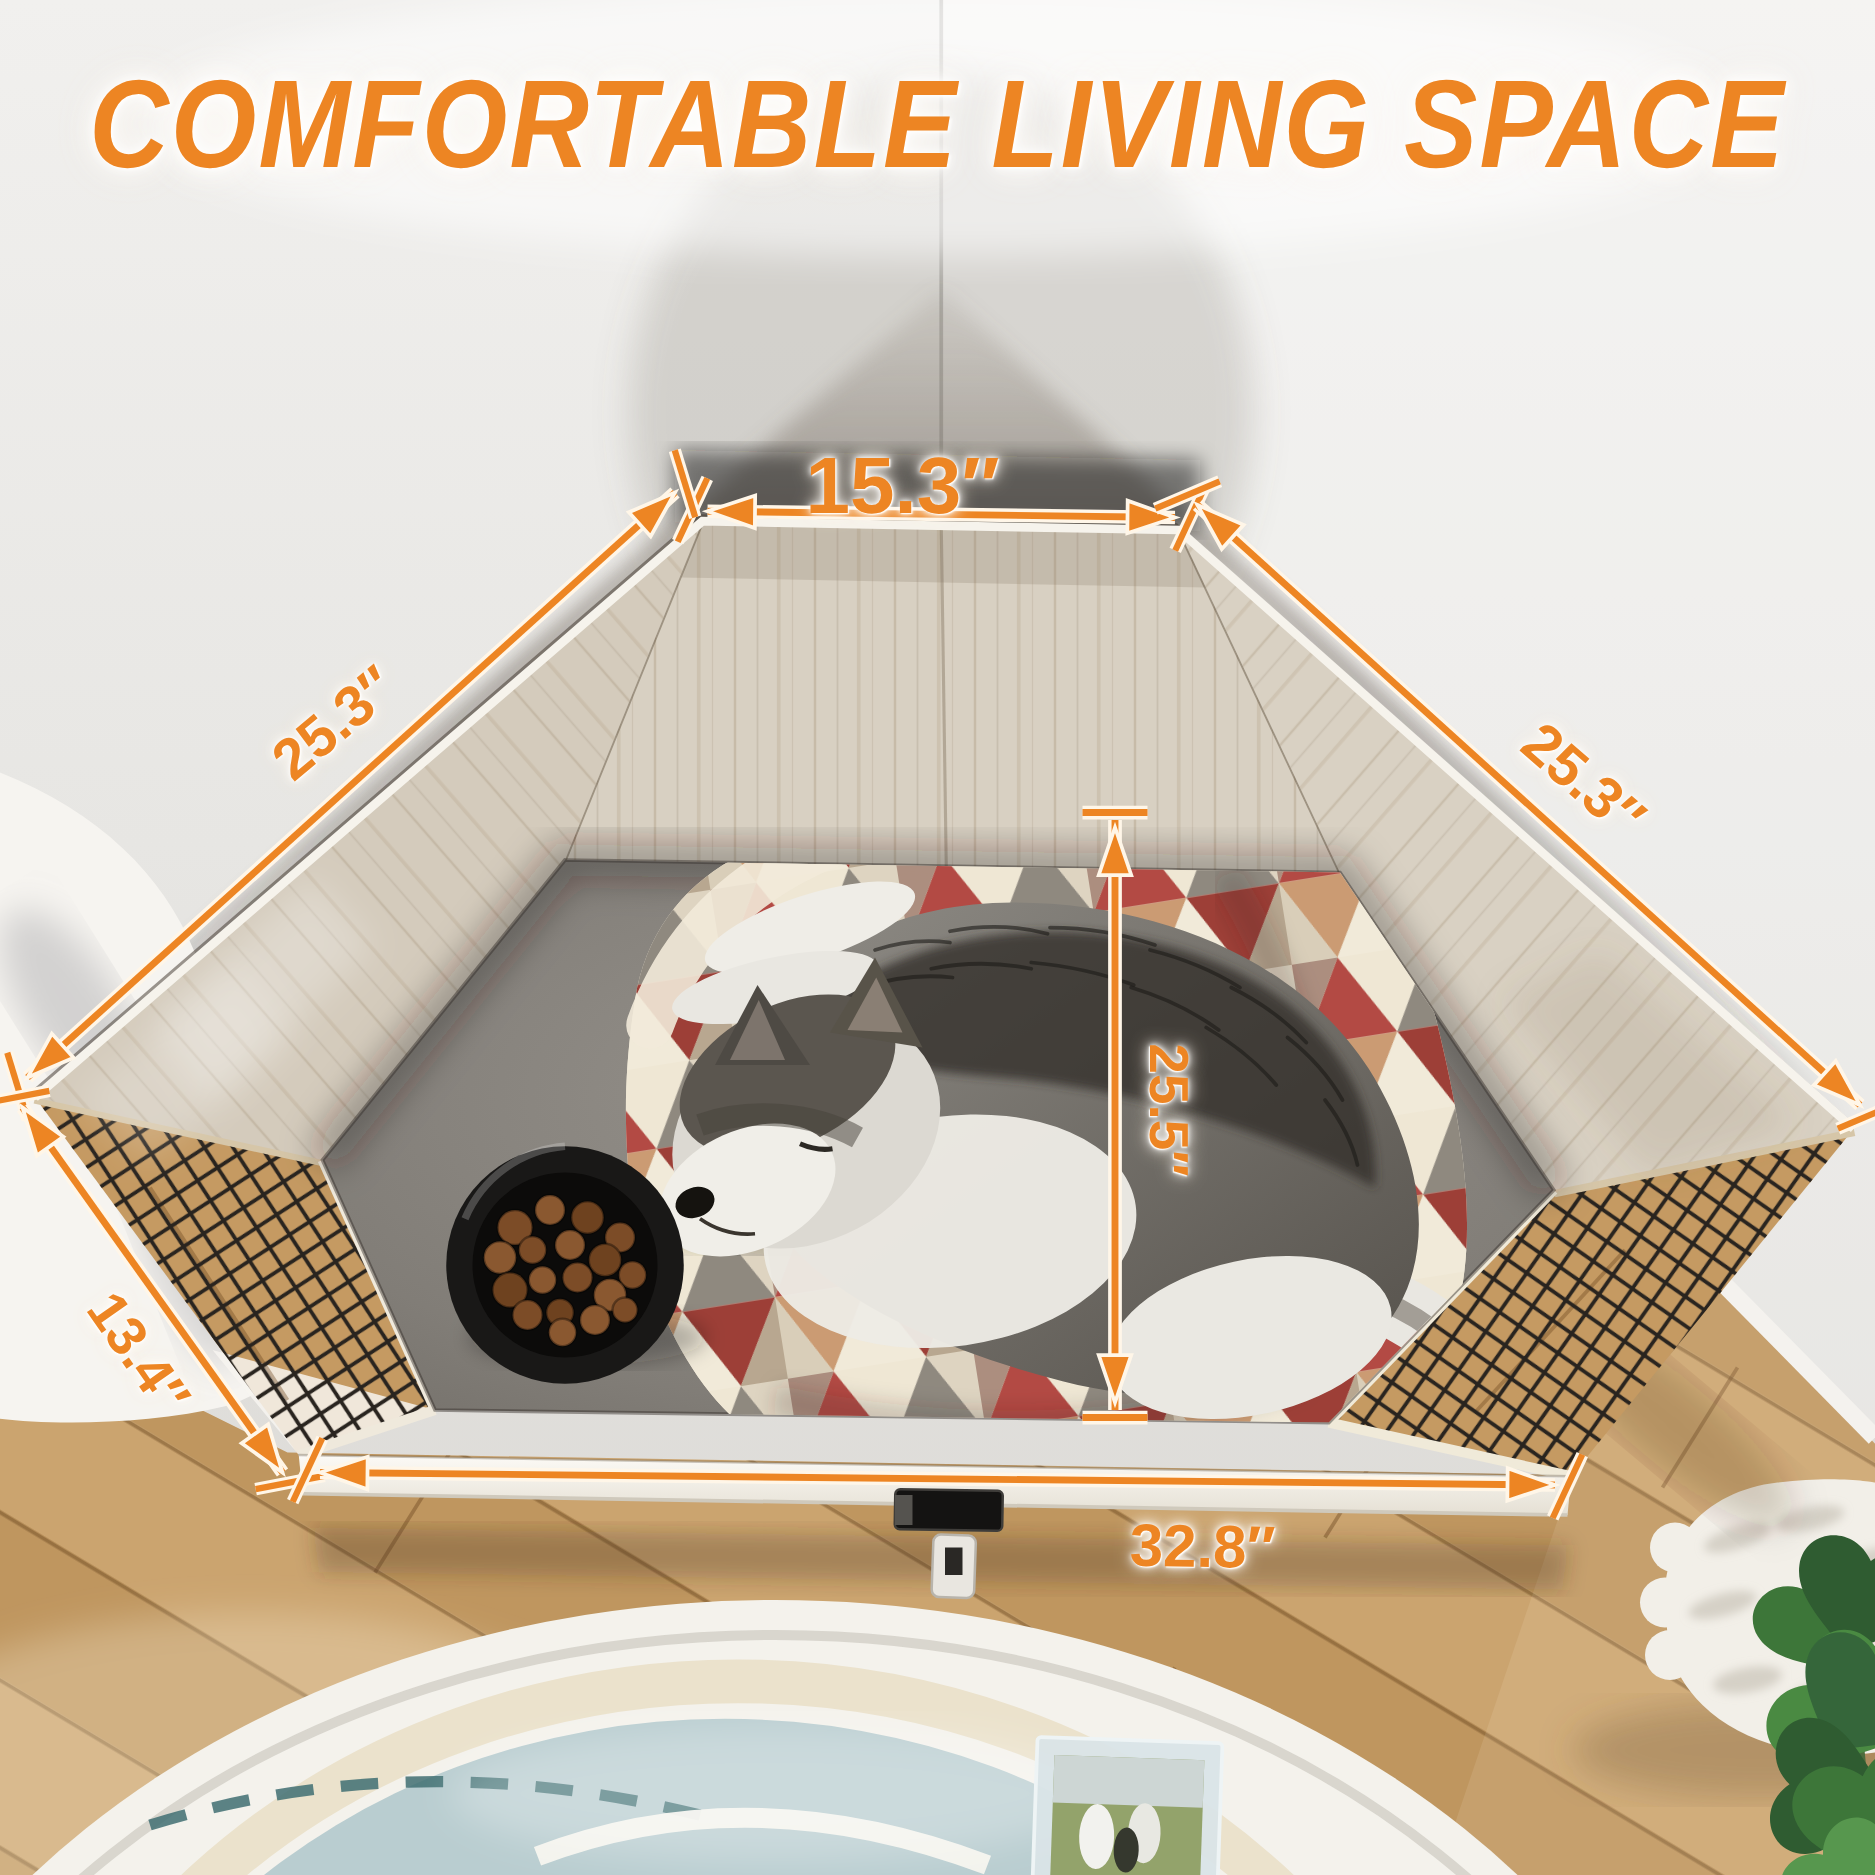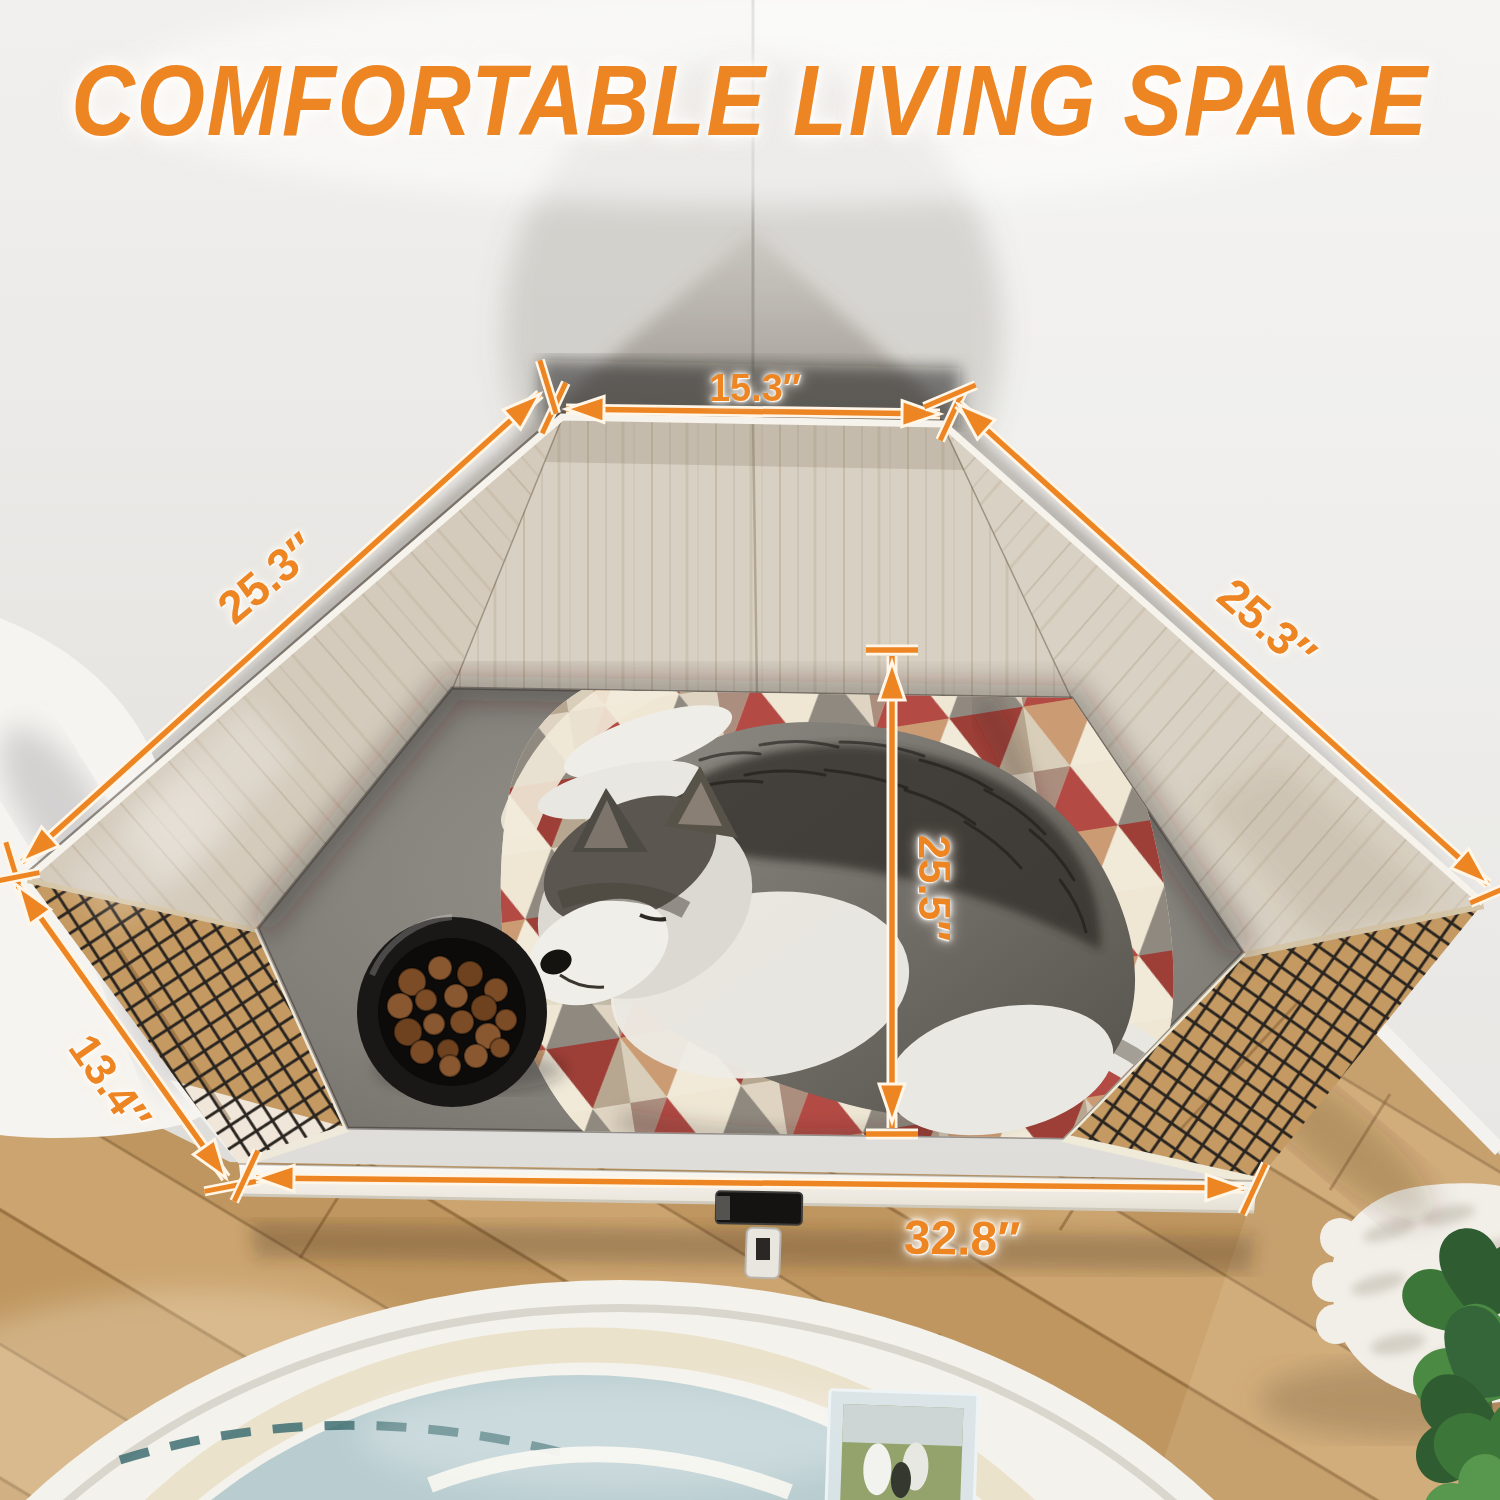--- a/index.html
+++ b/index.html
@@ -429,21 +429,21 @@
     <g transform="translate(1254,1189) rotate(25)">
             <line y1="-28" y2="28" stroke="#fff6e8" stroke-width="10"></line>
             <line y1="-28" y2="28" stroke="#ED8523" stroke-width="5"></line>
           </g>
   </g>
 </g>
 </svg>
 
 <div class="title">COMFORTABLE LIVING SPACE</div>
 
-<div class="dim" style="left:755px;top:388px;font-size:38px;transform:translate(-50%,-50%)">15.3″</div>
+<div class="dim" style="left:722px;top:388px;font-size:64px;transform:translate(-50%,-50%)">15.3″</div>
 
 <div class="dim" style="left:267px;top:578px;font-size:46px;transform:translate(-50%,-50%) rotate(-40deg)">25.3″</div>
 
 <div class="dim" style="left:1267px;top:624px;font-size:46px;transform:translate(-50%,-50%) rotate(41deg)">25.3″</div>
 
 <div class="dim" style="left:110px;top:1083px;font-size:44px;transform:translate(-50%,-50%) rotate(55deg)">13.4″</div>
 
 <div class="dim" style="left:934px;top:888px;font-size:44px;transform:translate(-50%,-50%) rotate(90deg)">25.5″</div>
 
 <div class="dim" style="left:962px;top:1238px;font-size:48px;transform:translate(-50%,-50%) rotate(1deg)">32.8″</div>

